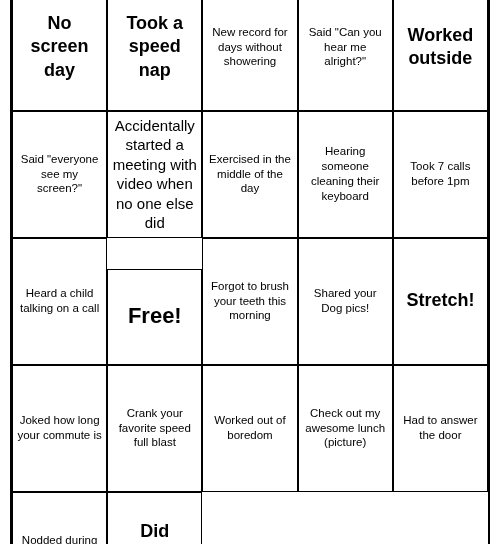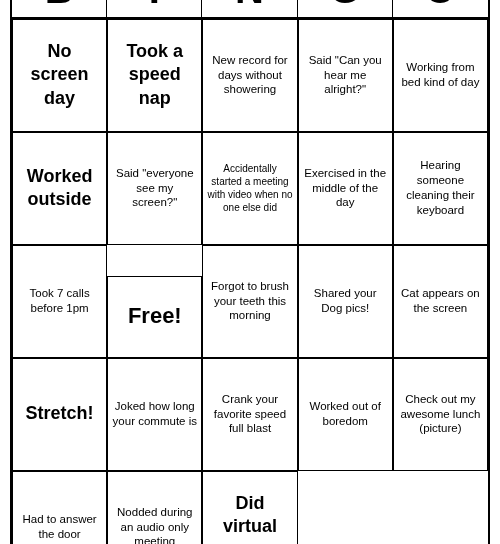--- a/index.html
+++ b/index.html
@@ -51,50 +51,49 @@
     .bingo-cell.free {
       font-size: 22px;
       font-weight: bold;
       margin-top: 31px;
     }
     .bingo-cell.large-text {
       font-size: 18px;
       font-weight: bold;
     }
     .bingo-cell.small-text {
-      font-size: 10px;
+      font-size: 15px;
     }
   </style>
 </head>
 <body>
 
 <div class="bingo-card">
   <div class="bingo-header">
   <div class="bingo-letter">B</div>
       <div class="bingo-letter">I</div>
       <div class="bingo-letter">N</div>
       <div class="bingo-letter">G</div>
       <div class="bingo-letter">O</div>
     </div>
   <div class="bingo-grid">
   <div class="bingo-cell large-text">No screen day</div>
       <div class="bingo-cell large-text">Took a speed nap</div>
       <div class="bingo-cell">New record for days without showering</div>
       <div class="bingo-cell">Said "Can you hear me alright?"</div>
-      <div class="bingo-cell">Working from bed kind of day</div>
       <div class="bingo-cell large-text">Worked outside</div>
       <div class="bingo-cell">Said "everyone see my screen?"</div>
       <div class="bingo-cell small-text">Accidentally started a meeting with video when no one else did</div>
       <div class="bingo-cell">Exercised in the middle of the day</div>
       <div class="bingo-cell">Hearing someone cleaning their keyboard</div>
       <div class="bingo-cell">Took 7 calls before 1pm</div>
+      <div class="bingo-cell">Heard a child talking on a call</div>
       <div class="bingo-cell free">Free!</div>
       <div class="bingo-cell">Forgot to brush your teeth this morning</div>
       <div class="bingo-cell">Shared your Dog pics!</div>
-      <div class="bingo-cell">Cat appears on the screen</div>
       <div class="bingo-cell large-text">Stretch!</div>
       <div class="bingo-cell">Joked how long your commute is</div>
       <div class="bingo-cell">Crank your favorite speed full blast</div>
       <div class="bingo-cell">Worked out of boredom</div>
       <div class="bingo-cell">Check out my awesome lunch (picture)</div>
       <div class="bingo-cell">Had to answer the door</div>
       <div class="bingo-cell">Nodded during an audio only meeting</div>
       <div class="bingo-cell large-text">Did virtual yoga</div>
     </div>
 </div>

